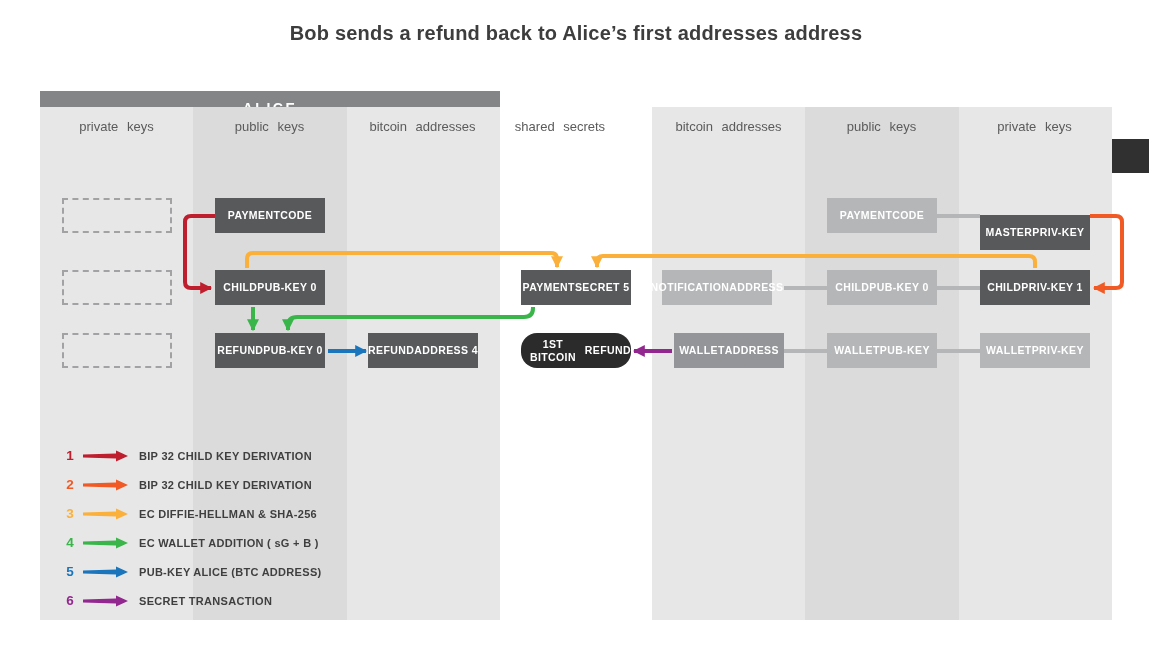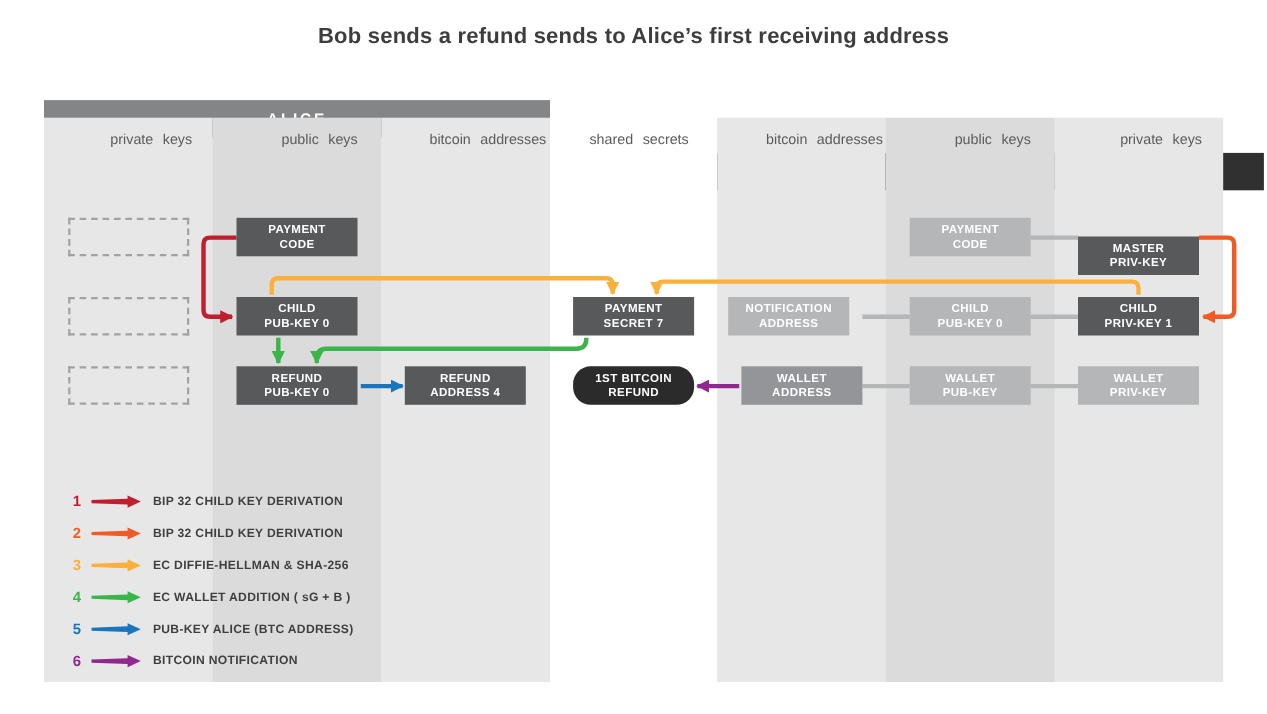--- a/index.html
+++ b/index.html
@@ -22,26 +22,26 @@
     display:flex; align-items:center; justify-content:center;
     color:#ffffff; font-weight:bold; font-size:14px; letter-spacing:2.5px;
   }
   .panel-header.alice { left:40px; width:460px; background:var(--alice_header_bg, #838587); }
   .panel-header.bob   { left:652px; width:497px; background:var(--bob_header_bg, #303030);margin-top:48px; }
 
   .col { position:absolute; top:107px; height:513px; }
 
   .col-label {
     position:absolute; top:119px; height:16px;
-    font-size:13px; color:#5b5b5b; text-align:center; word-spacing:5px;margin-left:21px;
+    font-size:13px; color:#5b5b5b; text-align:center; word-spacing:5px;
   }
 
   .box {
     position:absolute; width:110px; height:35px;
-    display:flex; flex-direction:column; align-items:center; justify-content:center;
+    display:flex; flex-direction:row; align-items:center; justify-content:center;
     color:#ffffff; font-size:10.5px; font-weight:bold;
     line-height:13px; letter-spacing:0.4px; text-align:center;
   }
   .box.dark  { background:var(--box_dark, #58595b); }
   .box.light { background:var(--box_light, #b4b6b8); }
   .box.mid   { background:var(--box_mid, #939598); }
   .box.black { background:var(--box_black, #2b2b2b);border-radius:16px; }
   .box.dashed { border:2px dashed #a2a2a4; background:transparent; }
 
   svg.overlay { position:absolute; inset:0; width:1152px; height:649px; }
@@ -50,21 +50,21 @@
   .legend-row { display:flex; align-items:center; height:29px; }
   .legend-num { width:16px; text-align:center; font-size:13.5px; font-weight:bold; }
   .legend-arrow { margin:0 10px 0 5px; display:block; }
   .legend-label { color:#3f3f3f; font-size:11px; font-weight:bold; letter-spacing:0.3px; }
 </style>
 </head>
 <body>
 
 <div class="canvas">
 
-  <div class="title">Bob sends a refund sends to Alice’s first receiving address</div>
+  <div class="title">Bob sends a refund back to Alice’s first addresses address</div>
 
   <div class="panel-header alice">ALICE</div>
   <div class="panel-header bob">BOB</div>
 
   <div class="col" style="left:40px;     width:153.4px; background:var(--column_light,#e7e7e7)"></div>
   <div class="col" style="left:193.3px;  width:153.4px; background:var(--column_dark,#dbdbdb)"></div>
   <div class="col" style="left:346.6px;  width:153.4px; background:var(--column_light,#e7e7e7)"></div>
   <div class="col" style="left:652px;    width:153.4px; background:var(--column_light,#e7e7e7)"></div>
   <div class="col" style="left:805.3px;  width:153.4px; background:var(--column_dark,#dbdbdb)"></div>
   <div class="col" style="left:958.6px;  width:153.4px; background:var(--column_light,#e7e7e7)"></div>
@@ -138,21 +138,21 @@
     <span>REFUND</span>
     <span>PUB-KEY 0</span>
   </div>
   <div class="box dark" style="left:368px;top:333px">
     <span>REFUND</span>
     <span>ADDRESS 4</span>
   </div>
 
   <div class="box dark" style="left:521px;top:270px">
     <span>PAYMENT</span>
-    <span>SECRET 7</span>
+    <span>SECRET 5</span>
   </div>
   <div class="box black" style="left:521px;top:333px">
     <span>1ST BITCOIN</span>
     <span>REFUND</span>
   </div>
 
   <div class="box light" style="left:662px;top:270px">
     <span>NOTIFICATION</span>
     <span>ADDRESS</span>
   </div>
@@ -219,17 +219,17 @@
       <svg class="legend-arrow" width="46" height="12" viewBox="0 0 46 12">
           <polygon points="0,4.6 33,3.4 33,0.5 45,6 33,11.5 33,8.6 0,7.4" fill="currentColor"></polygon>
         </svg>
       <span class="legend-label">PUB-KEY ALICE (BTC ADDRESS)</span>
     </div>
     <div class="legend-row" style="color: rgb(146, 39, 143);">
       <span class="legend-num">6</span>
       <svg class="legend-arrow" width="46" height="12" viewBox="0 0 46 12">
           <polygon points="0,4.6 33,3.4 33,0.5 45,6 33,11.5 33,8.6 0,7.4" fill="currentColor"></polygon>
         </svg>
-      <span class="legend-label">BITCOIN NOTIFICATION</span>
+      <span class="legend-label">SECRET TRANSACTION</span>
     </div>
   </div>
 
 </div>
 
 </body></html>

